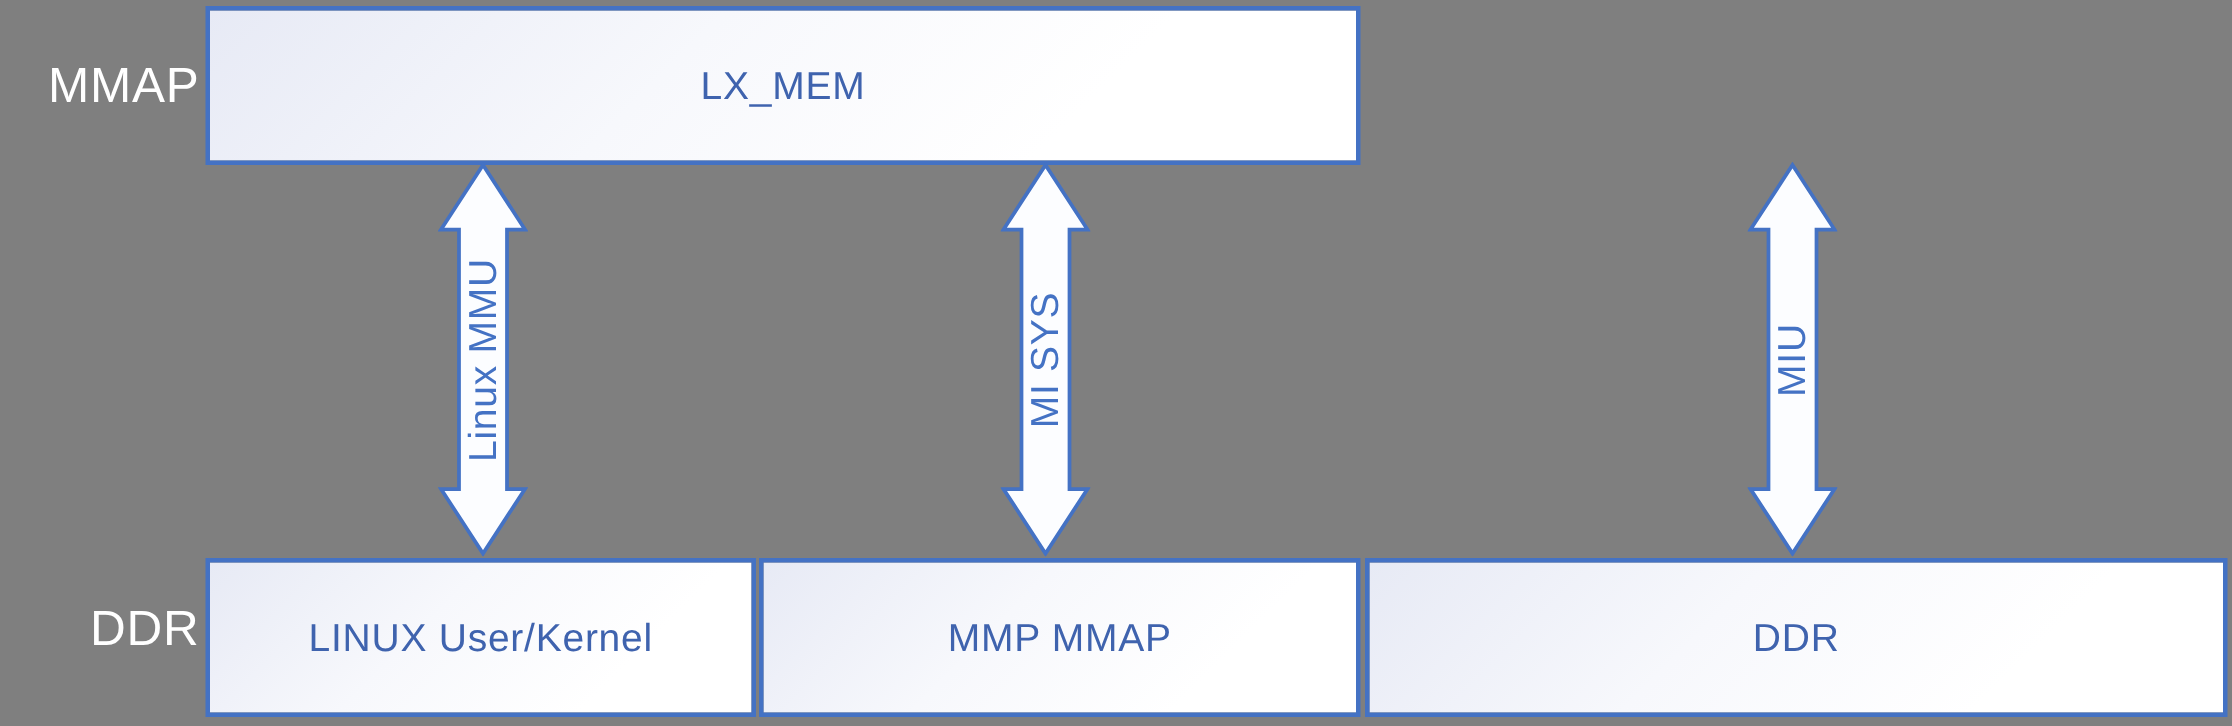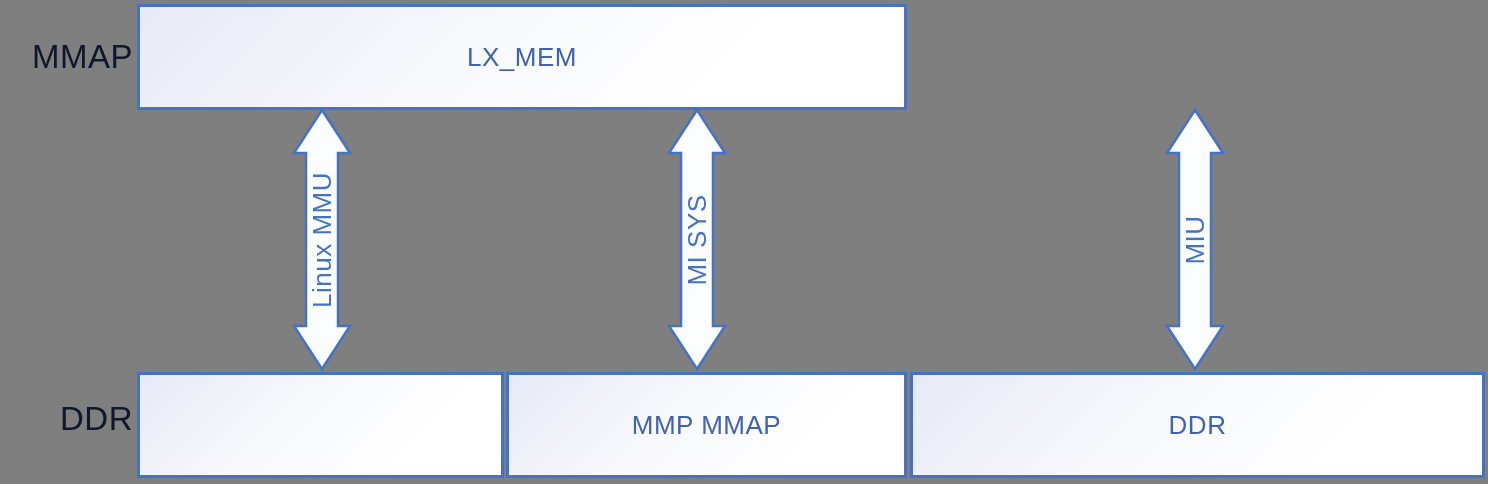--- a/index.html
+++ b/index.html
@@ -34,21 +34,21 @@
   .box-ddr      { left: 910px; top: 372px; width: 575px; height: 106px; }
   .box-line { display: block; }
   .row-label {
     position: absolute;
     left: 0;
     width: 133px;
     height: 106px;
     display: flex;
     align-items: center;
     justify-content: flex-end;
-    color: #0f172a;
+    color: #ffffff;
     font-size: 33px;
     letter-spacing: 0.5px;
     z-index: 0;
   }
   .row-label-mmap { top: 4px; }
   .row-label-ddr  { top: 366px; }
   .connector {
     position: absolute;
     top: 108px;
     width: 60px;
@@ -78,20 +78,21 @@
 <div class="canvas">
 
   <div class="row-label row-label-mmap">MMAP</div>
   <div class="row-label row-label-ddr">DDR</div>
 
   <div class="mem-box box-lx-mem">
     <span class="box-line">LX_MEM</span>
   </div>
 
   <div class="mem-box box-linux-mem">
+    <span class="box-line">LINUX User/Kernel</span>
   </div>
   <div class="mem-box box-mmp-heap">
     <span class="box-line">MMP MMAP</span>
   </div>
   <div class="mem-box box-ddr">
     <span class="box-line">DDR</span>
   </div>
 
   <div class="connector connector-linux-mmu">
     <svg viewBox="0 0 60 263" preserveAspectRatio="none" aria-hidden="true">

